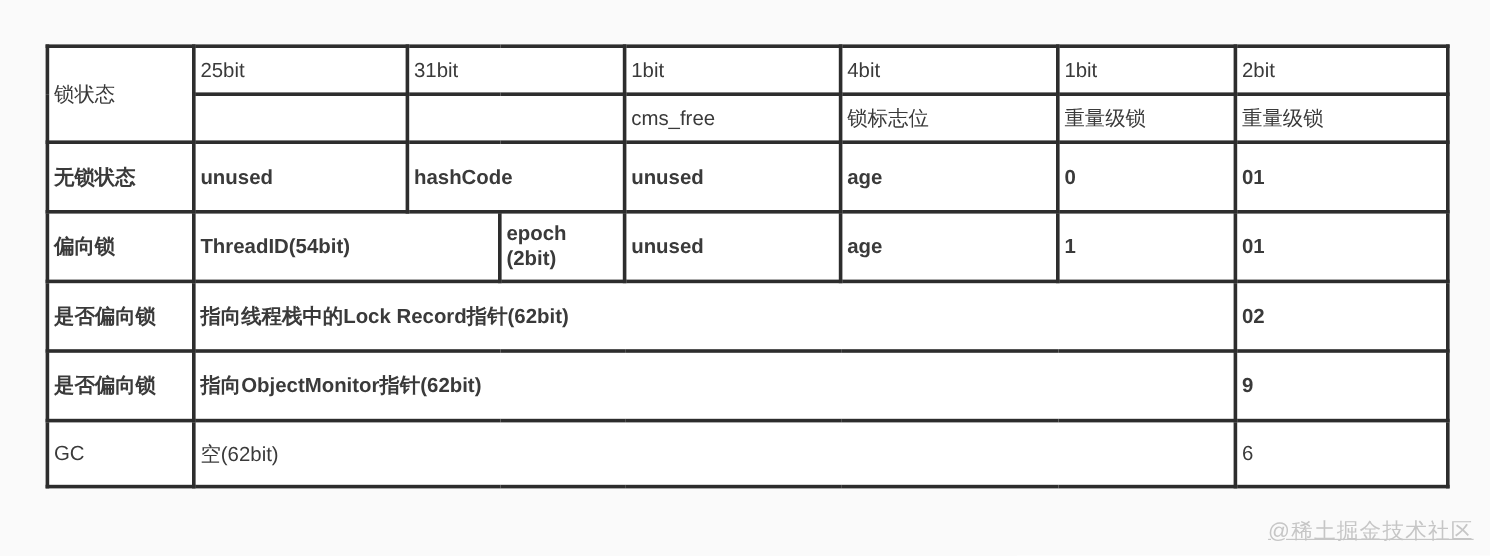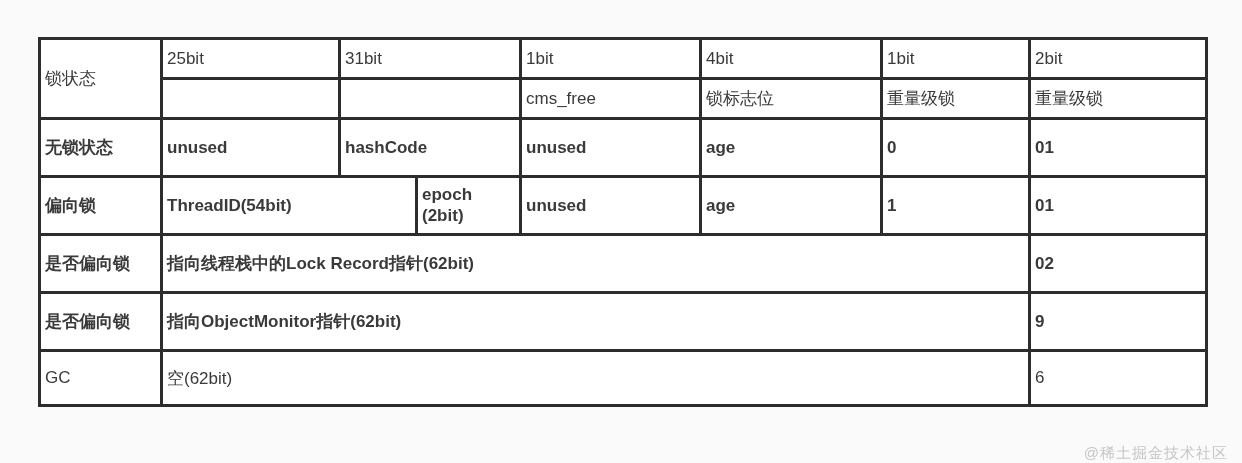--- a/index.html
+++ b/index.html
@@ -36,25 +36,26 @@
   }
   tr.hdr-row td { height: 37px; }
   tr.data-row td { height: 55px; font-weight: bold; }
   tr.last-row td { height: 52px; }
   td.epoch-cell {
     line-height: 1.2;
     white-space: normal;
   }
   .watermark {
     position: absolute;
-    top: 444px;
+    top: 430px;
     right: 14px;
-    font-size: 15px;
+    font-size: 18px;
     color: #c6c6c6;
     letter-spacing: 1px;
+    text-decoration: underline;
   }
 </style>
 </head>
 <body>
 
 <div class="table-wrap">
   <table class="markword">
     <colgroup>
       <col style="width:122px">
       <col style="width:178px">

